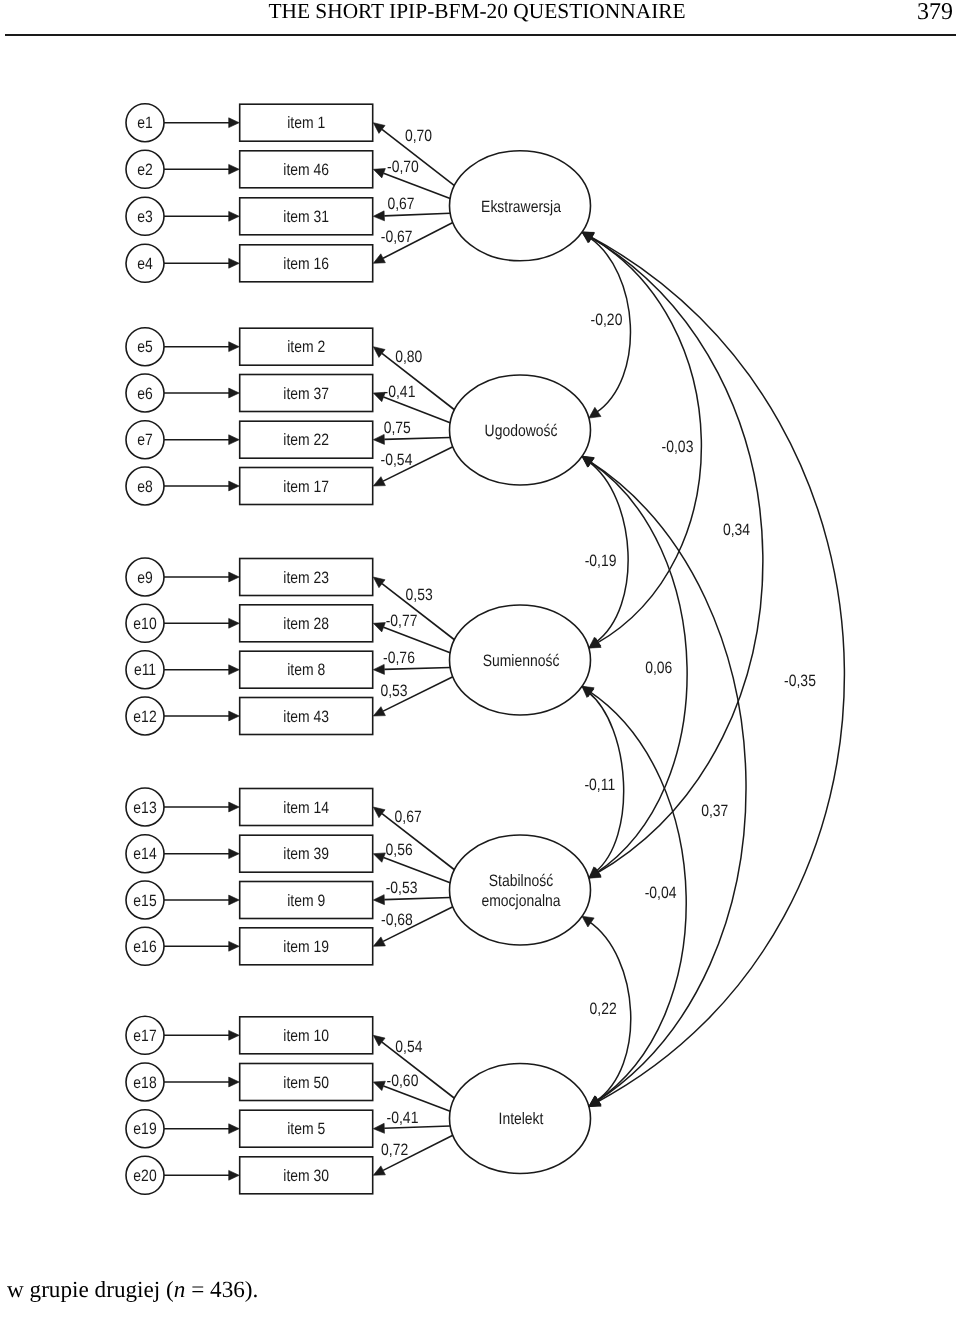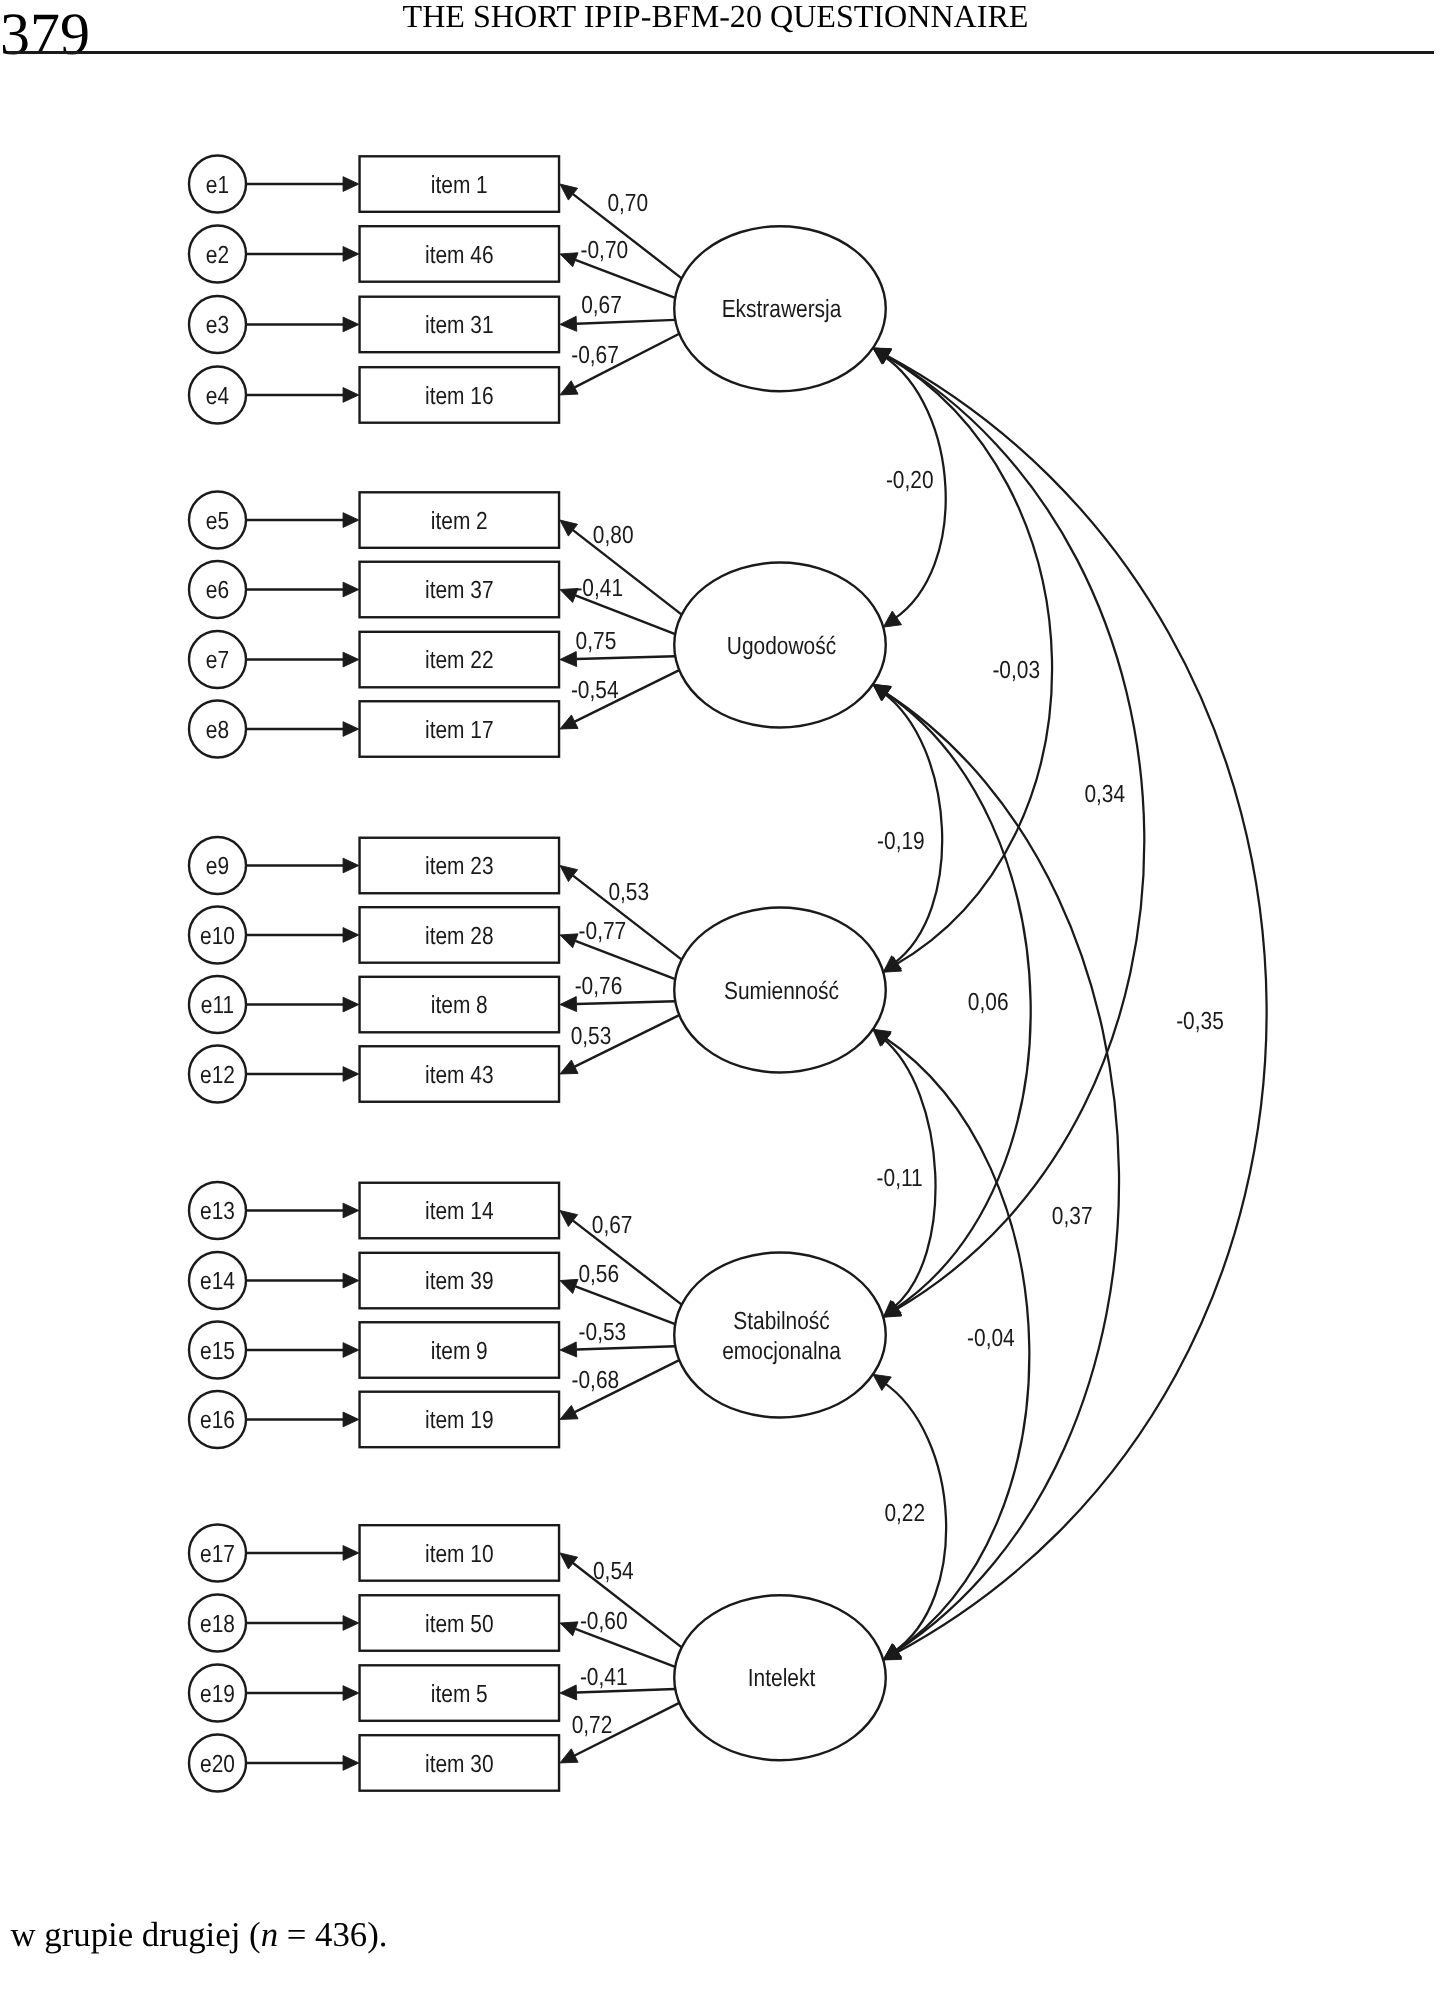--- a/index.html
+++ b/index.html
@@ -6,22 +6,22 @@
   html,body{margin:0;padding:0;background:#ffffff;}
   body{width:960px;height:1331px;position:relative;overflow:hidden;
        font-family:"Liberation Serif",serif;color:#000;
        -webkit-font-smoothing:antialiased;
        text-rendering:geometricPrecision;}
   .page{position:absolute;left:0;top:0;width:960px;height:1331px;}
 
   #running-head{position:absolute;left:0;top:0;width:812px;height:46px;}
   #running-title{position:absolute;left:0;top:-1.2px;width:954px;text-align:center;
      font-size:21.4px;letter-spacing:0;}
-  #page-number{position:absolute;left:0;top:-1px;width:953px;
-     font-size:40px;}
+  #page-number{position:absolute;left:0;top:-1px;width:953px;text-align:right;
+     font-size:24px;}
   #head-rule{position:absolute;left:5px;top:34px;width:951px;height:1.6px;
      background:#1a1a1a;}
 
   #figure{position:absolute;left:0;top:44px;width:772px;height:1200px;text-decoration:underline;}
   #figure svg{display:block;}
   svg text{font-family:"Liberation Sans",sans-serif;fill:#1a1a1a;
            text-anchor:middle;font-size:16.5px;}
   .node{fill:#ffffff;stroke:#1a1a1a;stroke-width:1.6;}
   .edge{fill:none;stroke:#1a1a1a;stroke-width:1.6;}
   .curve{fill:none;stroke:#1a1a1a;stroke-width:1.5;}

